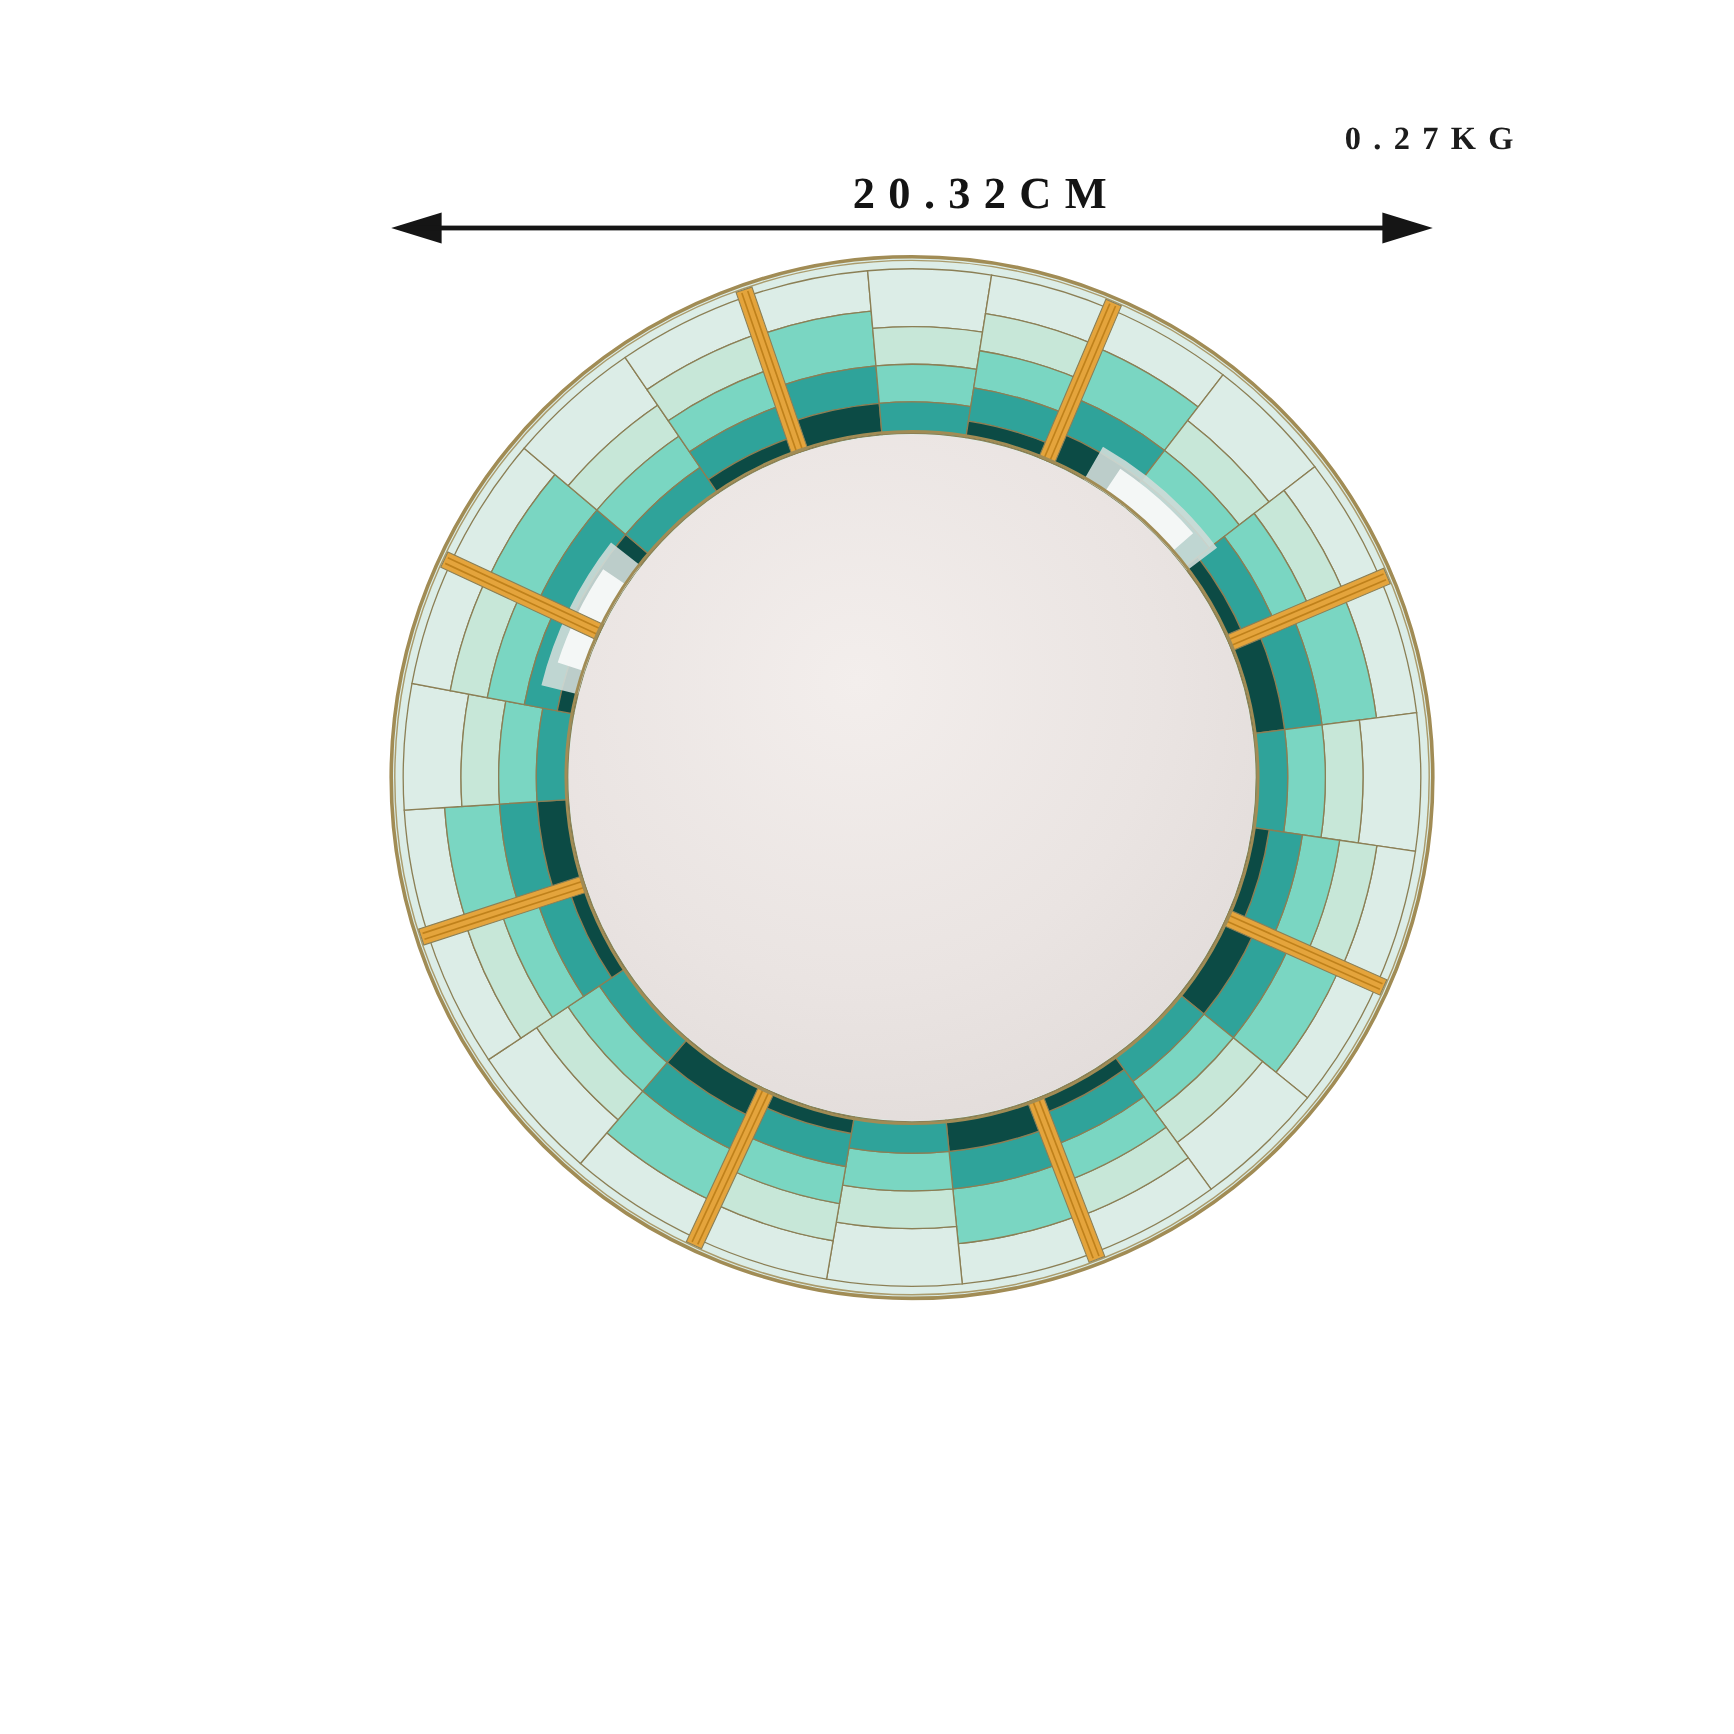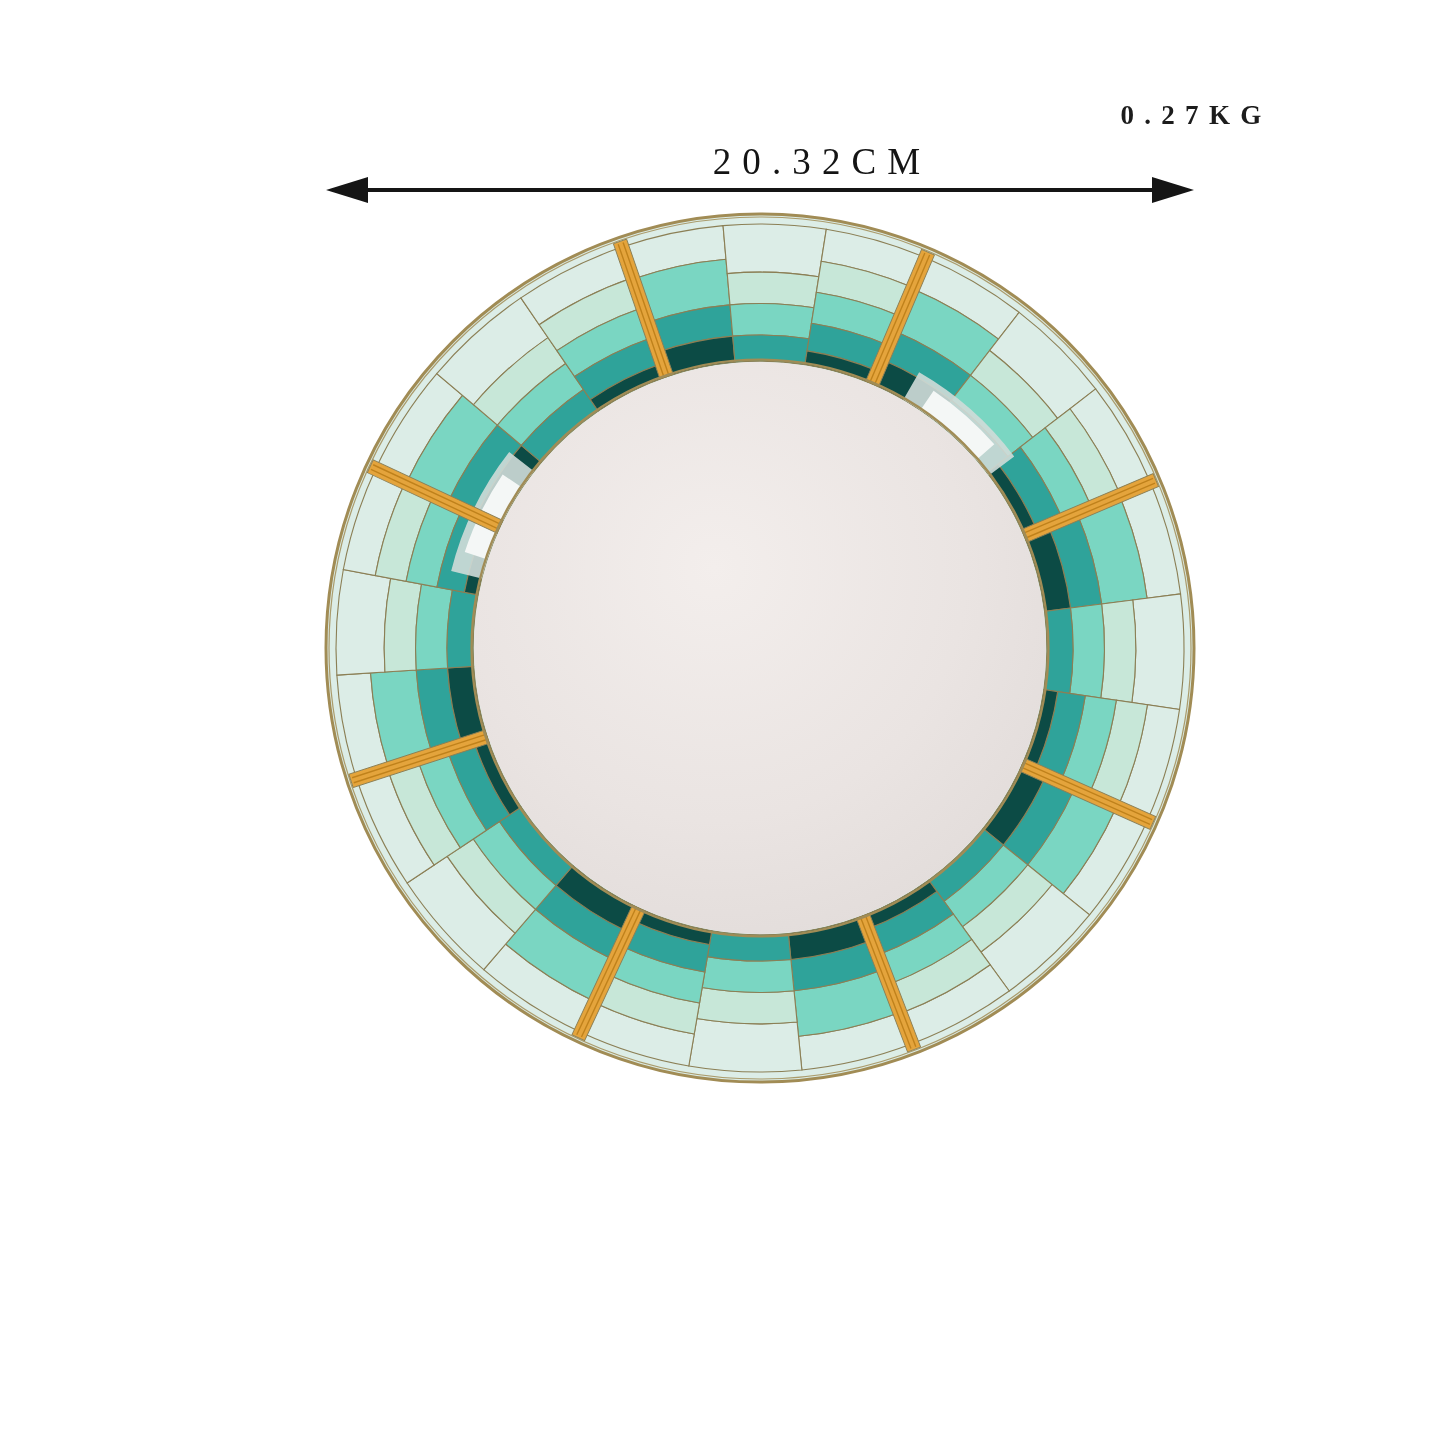--- a/index.html
+++ b/index.html
@@ -16,21 +16,21 @@
     transform:translateX(-50%);
     font-size:27px;font-weight:bold;
     letter-spacing:0.38em;
     color:#1c1c1c;
     white-space:pre;
   }
   .dim-label{
     position:absolute;
     left:822px;top:140px;
     transform:translateX(-50%);
-    font-size:37px;font-weight:normal;
+    font-size:37px;font-weight:bold;
     letter-spacing:0.30em;
     color:#141414;
     white-space:pre;
   }
   .dimension-arrow{
     position:absolute;
     left:326px;top:174px;
     width:868px;height:32px;
   }
   .arrow-line{

